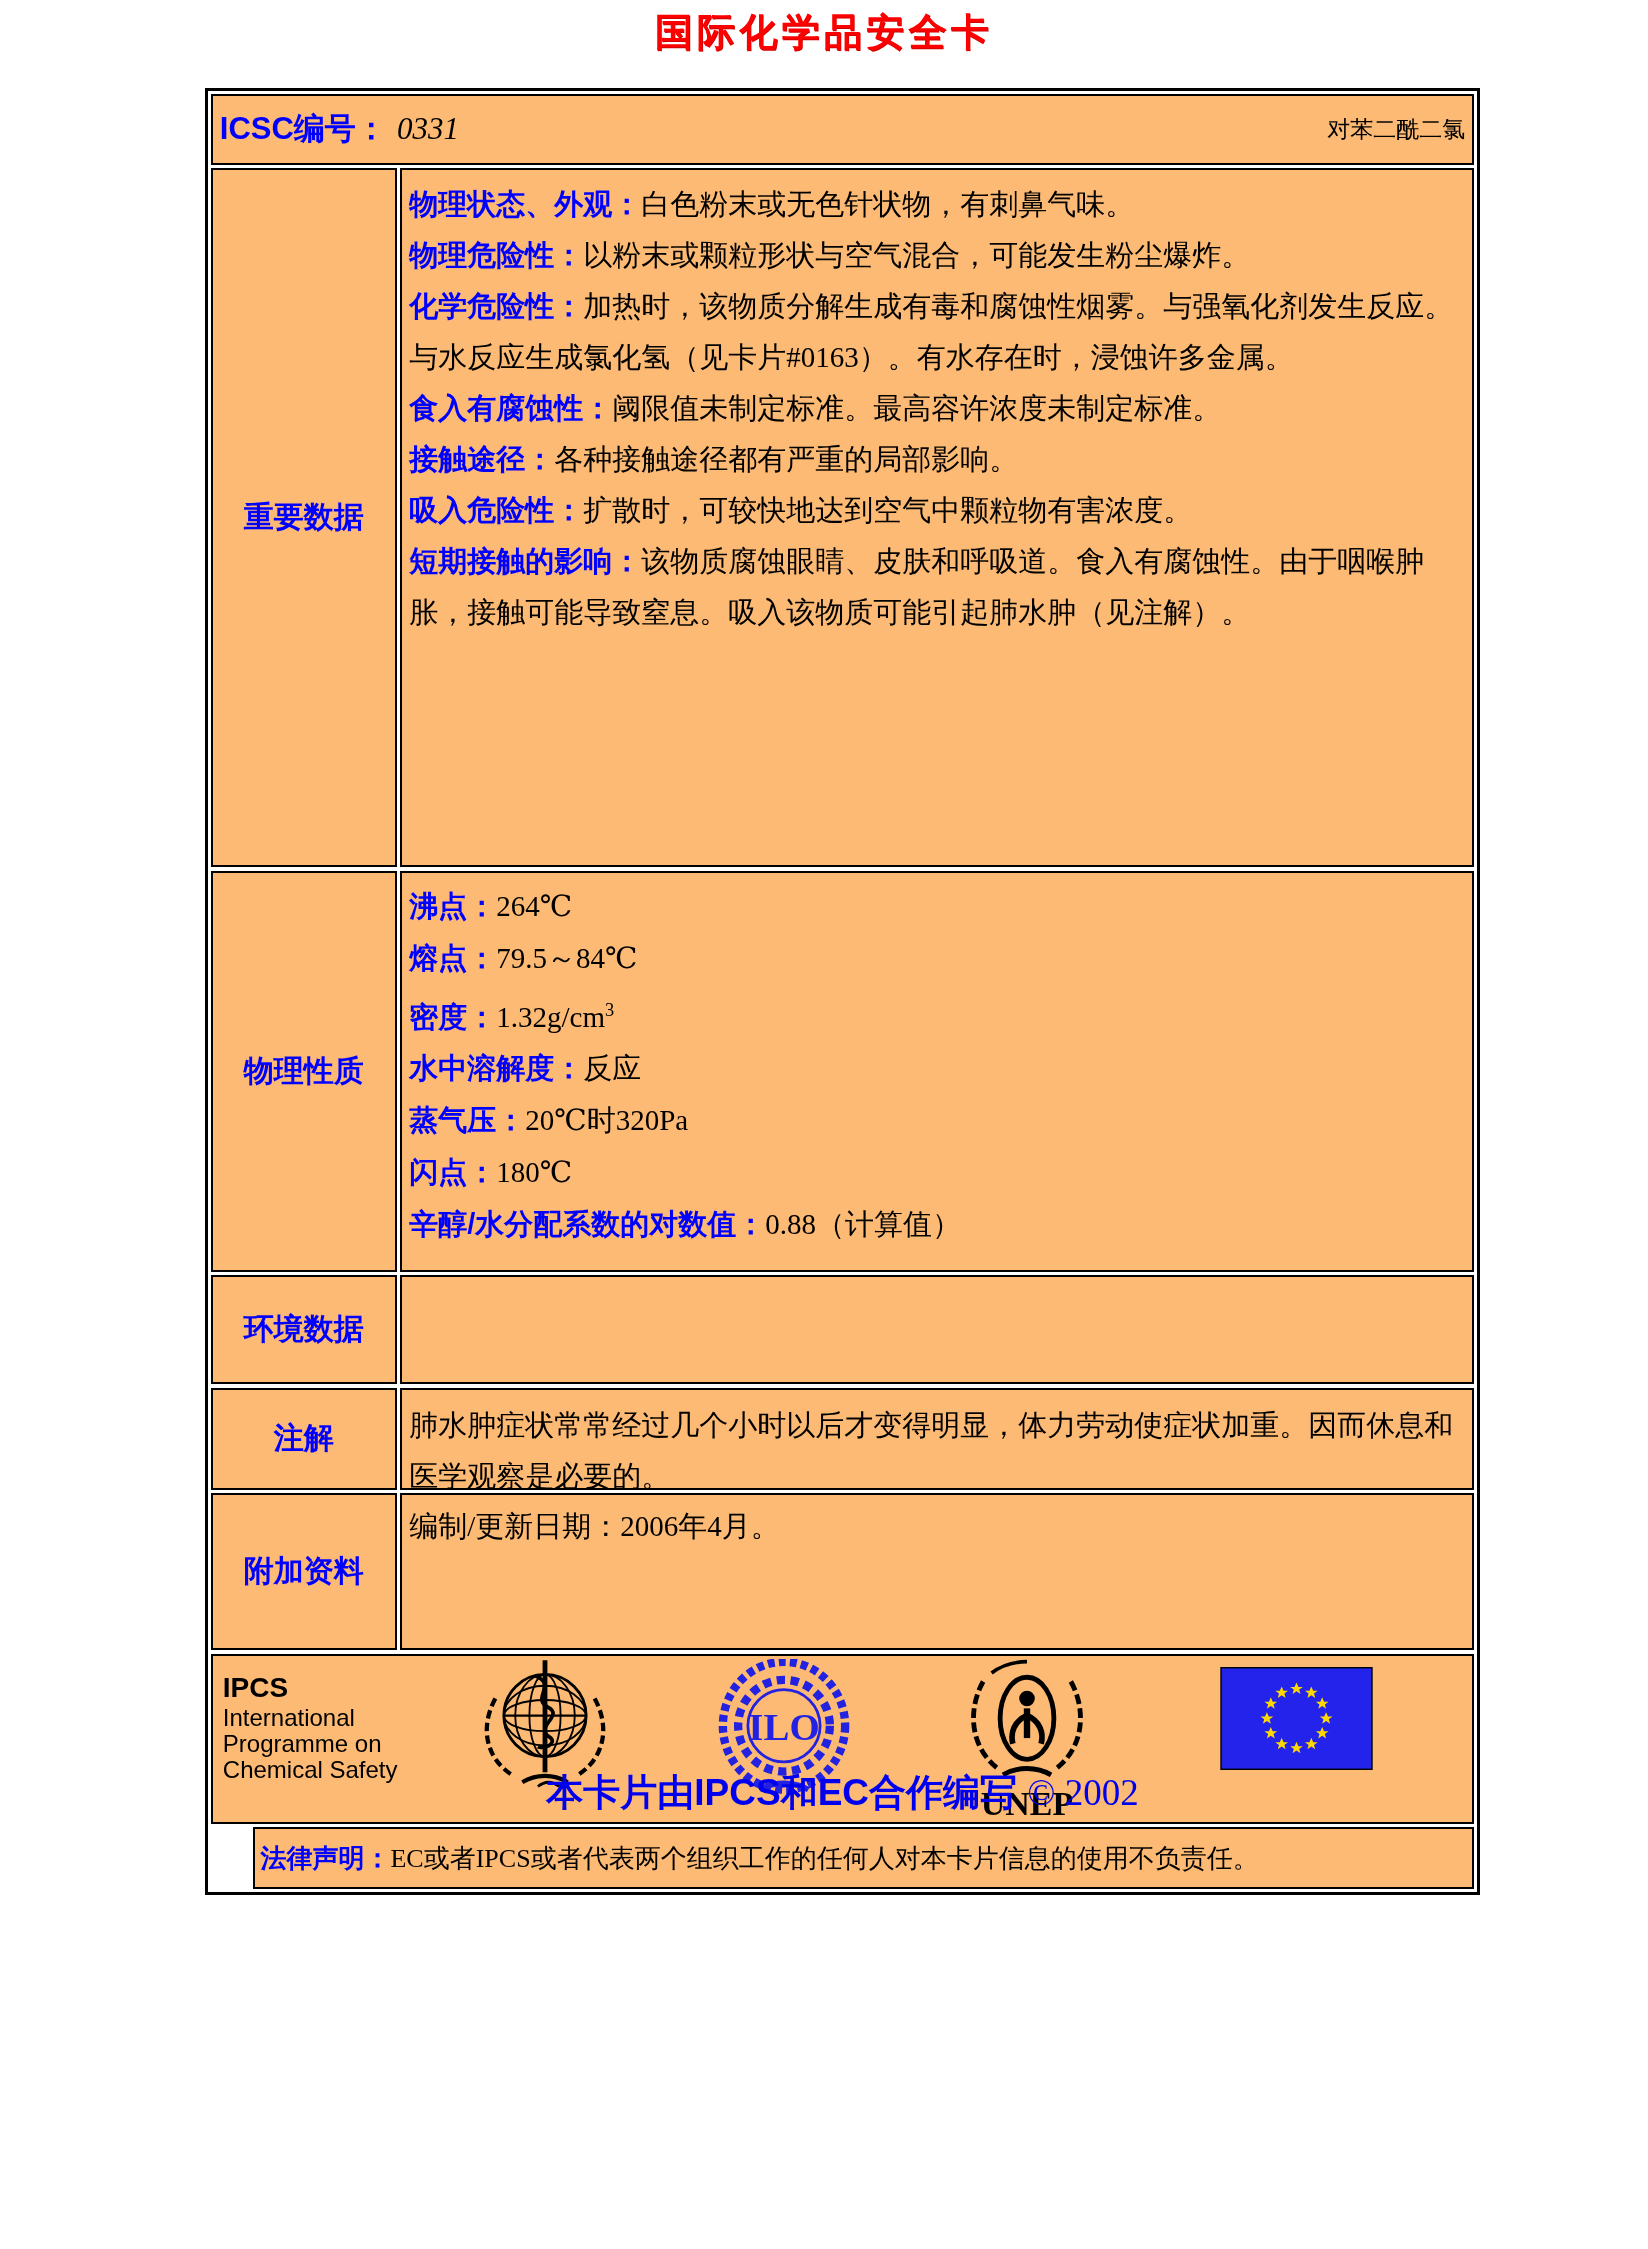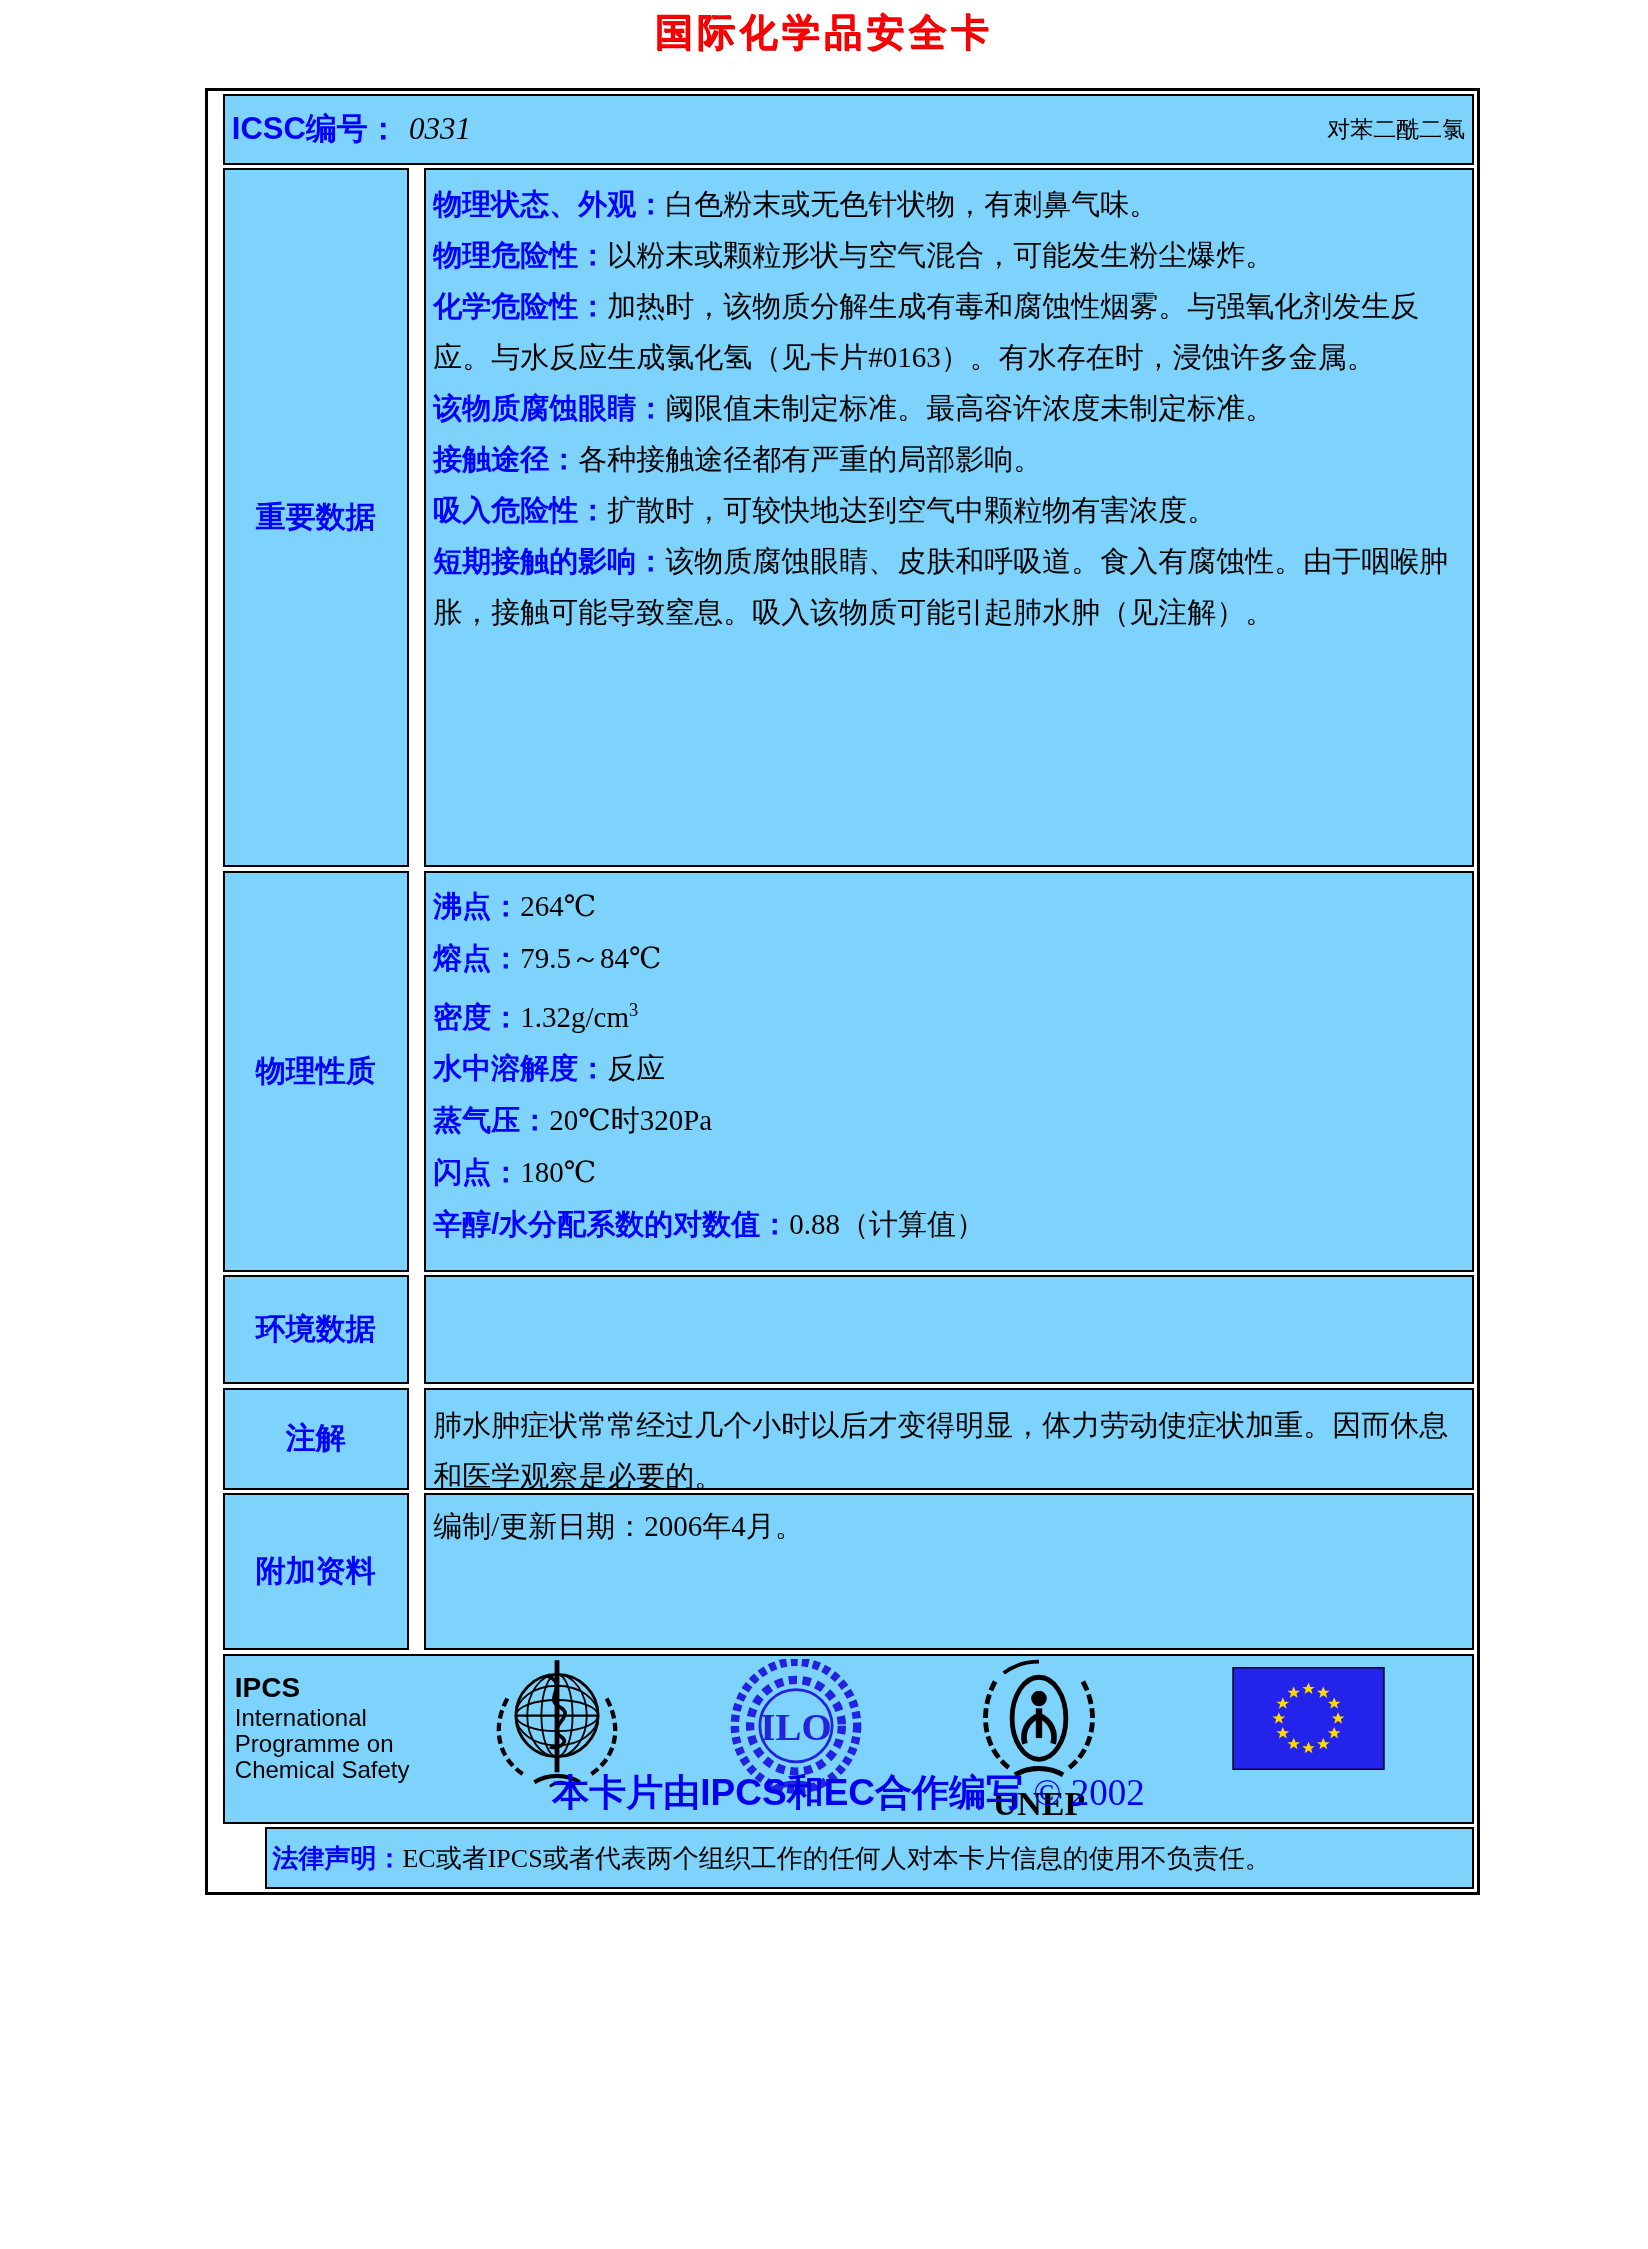--- a/index.html
+++ b/index.html
@@ -27,22 +27,21 @@
     border:3.5px solid #000;
     padding:2.8px;
     box-sizing:border-box;
     background:#fff;
   }
   .row{display:flex;gap:3.5px;margin-bottom:3.5px;}
   .row:last-child{margin-bottom:0;padding-left:42px;}
   .cell{
     border:2.8px solid #000;
     box-sizing:border-box;
-    background:#7dd3fc;
-    margin-left:12px;
+    background:#fdba74;
   }
   .label-cell{
     width:186px;flex:0 0 186px;
     display:flex;align-items:center;justify-content:center;
     color:#0000ff;
     font-family:"Liberation Sans","DejaVu Sans",sans-serif;
     font-weight:bold;
     font-size:30px;
   }
   .content-cell{flex:1;}
@@ -127,21 +126,21 @@
         <span class="chem-name">对苯二酰二氯</span>
       </div>
     </div>
 
     <div class="row">
       <div class="cell label-cell">重要数据</div>
       <div class="cell content-cell important-content">
         <p class="entry"><span class="lbl">物理状态、外观：</span><span>白色粉末或无色针状物，有刺鼻气味。</span></p>
         <p class="entry"><span class="lbl">物理危险性：</span><span>以粉末或颗粒形状与空气混合，可能发生粉尘爆炸。</span></p>
         <p class="entry"><span class="lbl">化学危险性：</span><span>加热时，该物质分解生成有毒和腐蚀性烟雾。与强氧化剂发生反应。与水反应生成氯化氢（见卡片#0163）。有水存在时，浸蚀许多金属。</span></p>
-        <p class="entry"><span class="lbl">该物质腐蚀眼睛：</span><span>阈限值未制定标准。最高容许浓度未制定标准。</span></p>
+        <p class="entry"><span class="lbl">食入有腐蚀性：</span><span>阈限值未制定标准。最高容许浓度未制定标准。</span></p>
         <p class="entry"><span class="lbl">接触途径：</span><span>各种接触途径都有严重的局部影响。</span></p>
         <p class="entry"><span class="lbl">吸入危险性：</span><span>扩散时，可较快地达到空气中颗粒物有害浓度。</span></p>
         <p class="entry"><span class="lbl">短期接触的影响：</span><span>该物质腐蚀眼睛、皮肤和呼吸道。食入有腐蚀性。由于咽喉肿胀，接触可能导致窒息。吸入该物质可能引起肺水肿（见注解）。</span></p>
       </div>
     </div>
 
     <div class="row">
       <div class="cell label-cell">物理性质</div>
       <div class="cell content-cell physical-content">
         <p class="entry"><span class="lbl">沸点：</span><span>264℃</span></p>

